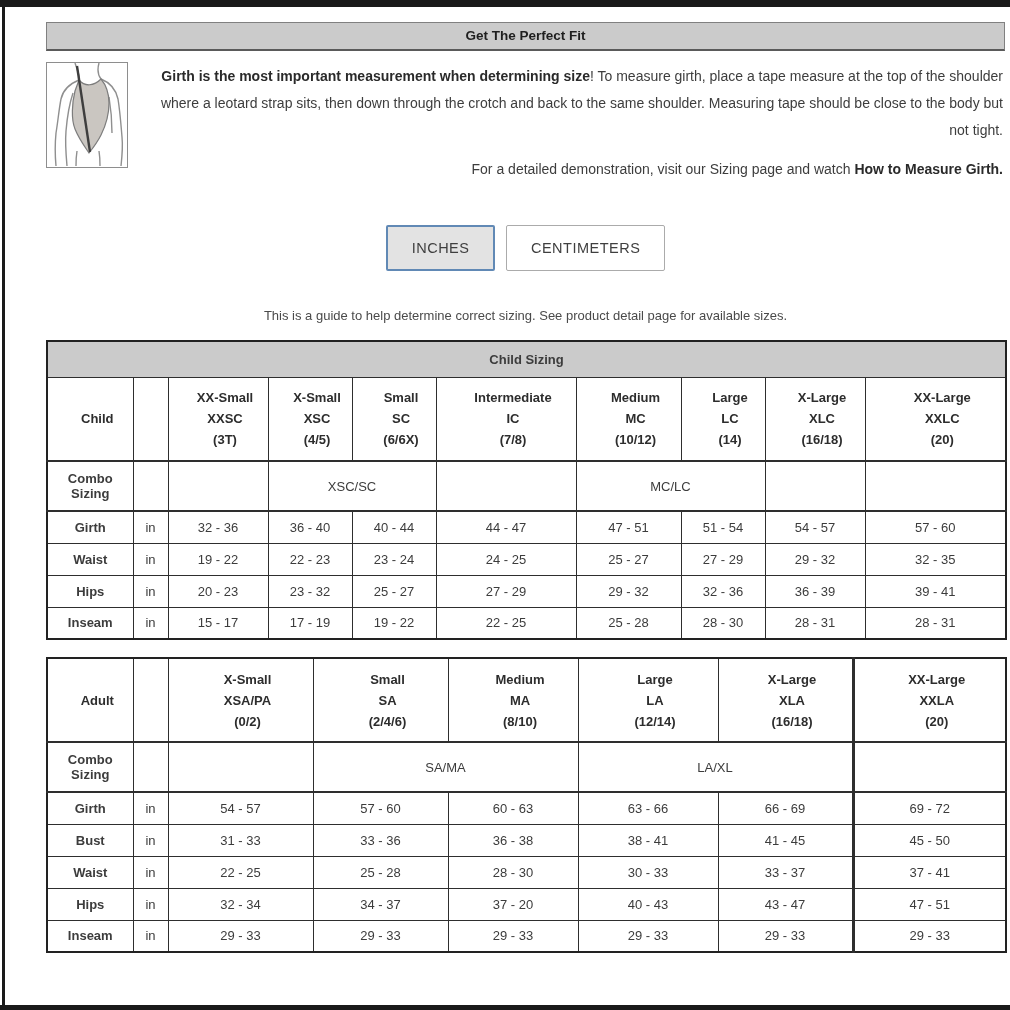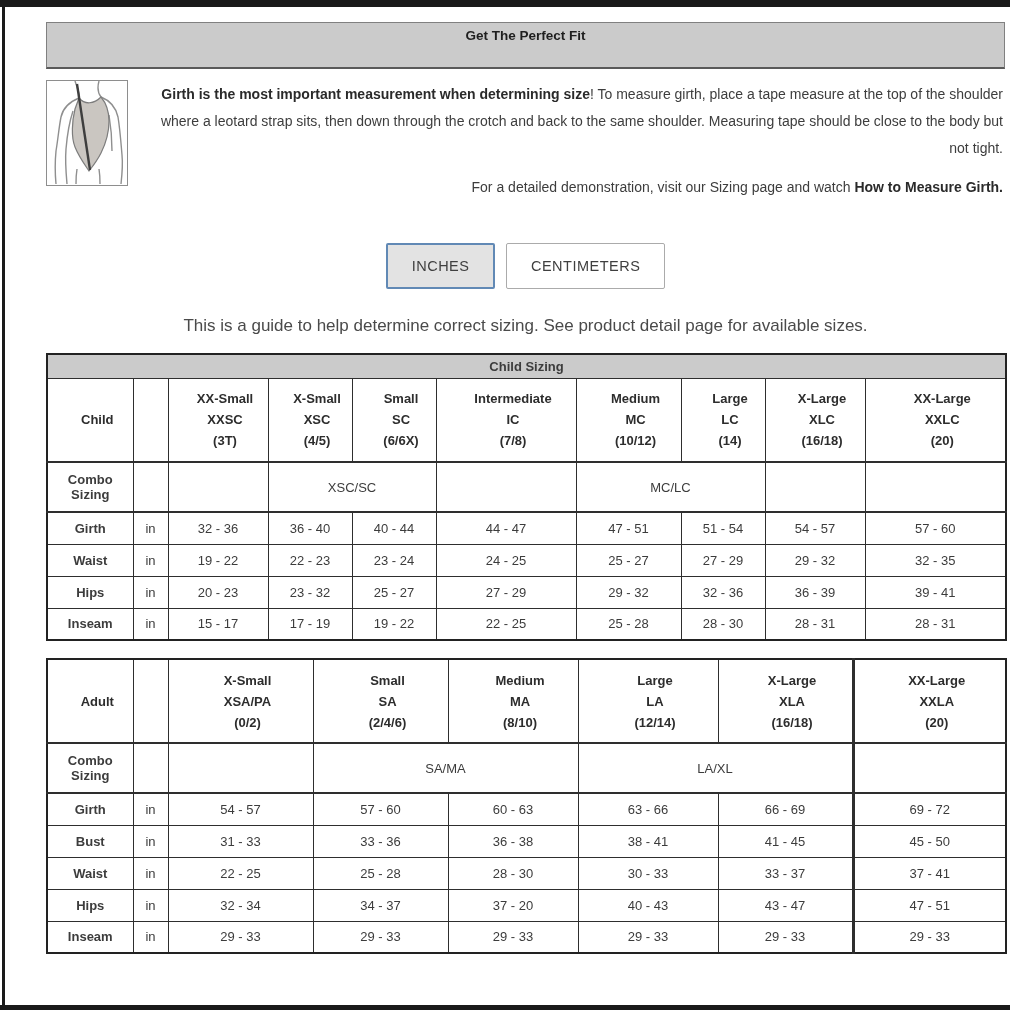--- a/index.html
+++ b/index.html
@@ -9,50 +9,50 @@
     background:#ffffff; color:#3c3c3c;
     position:relative; overflow:hidden;
   }
   .frame-top    { position:absolute; top:0; left:0; width:1010px; height:7px; background:#1a1a1a; z-index:5; }
   .frame-left   { position:absolute; top:0; left:2px; width:3px; height:1010px; background:#1a1a1a; z-index:5; }
   .frame-bottom { position:absolute; bottom:0; left:0; width:1010px; height:5px; background:#1a1a1a; z-index:5; }
 
   .content { position:absolute; top:7px; left:46px; width:959px; }
 
   .title-bar {
-    margin-top:15px; height:47px; background:#cbcbcb;
+    margin-top:15px; height:29px; background:#cbcbcb;
     border:1px solid #808080; border-bottom:2px solid #5a5a5a;
     text-align:center; font-weight:bold; font-size:13.5px; line-height:26px; color:#1f1f1f;
   }
 
   .intro-row { display:flex; margin-top:11px; }
   .figure-box { width:82px; height:106px; border:1px solid #8e8e8e; flex:0 0 auto; background:#fff; overflow:hidden; }
   .intro-text { flex:1; padding:1px 2px 0 12px; text-align:right; font-size:14px; line-height:27px; color:#3d3d3d; }
   .intro-text .b { font-weight:bold; color:#2a2a2a; }
   .demo-para { margin-top:12px; }
 
   .unit-buttons { margin-top:42px; text-align:center; }
   .unit-btn {
     font-family:"Liberation Sans", sans-serif; font-size:14.5px; color:#3f3f3f;
     height:46px; padding:8px 24px; background:#ffffff; border:1px solid #ababab;
     margin:0 3px; letter-spacing:0.5px; vertical-align:middle; cursor:pointer; border-radius:2px;
   }
   .unit-btn.selected { background:#e3e3e3; border:2px solid #6189b5; }
 
-  .guide-note { margin-top:27px; text-align:center; font-size:17px; color:#4a4a4a; }
+  .guide-note { margin-top:37px; text-align:center; font-size:13px; color:#4a4a4a; }
 
   table.sizing {
     border-collapse:collapse; margin-top:17px; width:959px; table-layout:fixed;
     border:2px solid #222222;
   }
   table.sizing td {
     border:1px solid #2e2e2e; text-align:center; font-size:13px; color:#3c3c3c;
     vertical-align:middle; padding:0 2px; overflow:hidden;
   }
-  td.bar { background:#cbcbcb; font-weight:bold; font-size:13.5px; height:24px; color:#1f1f1f; }
+  td.bar { background:#cbcbcb; font-weight:bold; font-size:13.5px; height:36px; color:#1f1f1f; }
   tr.sizes td { height:84px; font-weight:bold; white-space:pre-line; line-height:21px; color:#2d2d2d; border-bottom-width:2px;padding-left:16px; }
   tr.combo td { height:50px; border-bottom-width:2px; }
   tr.data  td { height:32px; }
   td.lbl  { font-weight:bold; color:#2d2d2d; }
   td.unit { color:#555555; font-weight:normal; }
   table.adult td.xxl { border-left-width:3px; }
 </style>
 </head>
 <body>
 

